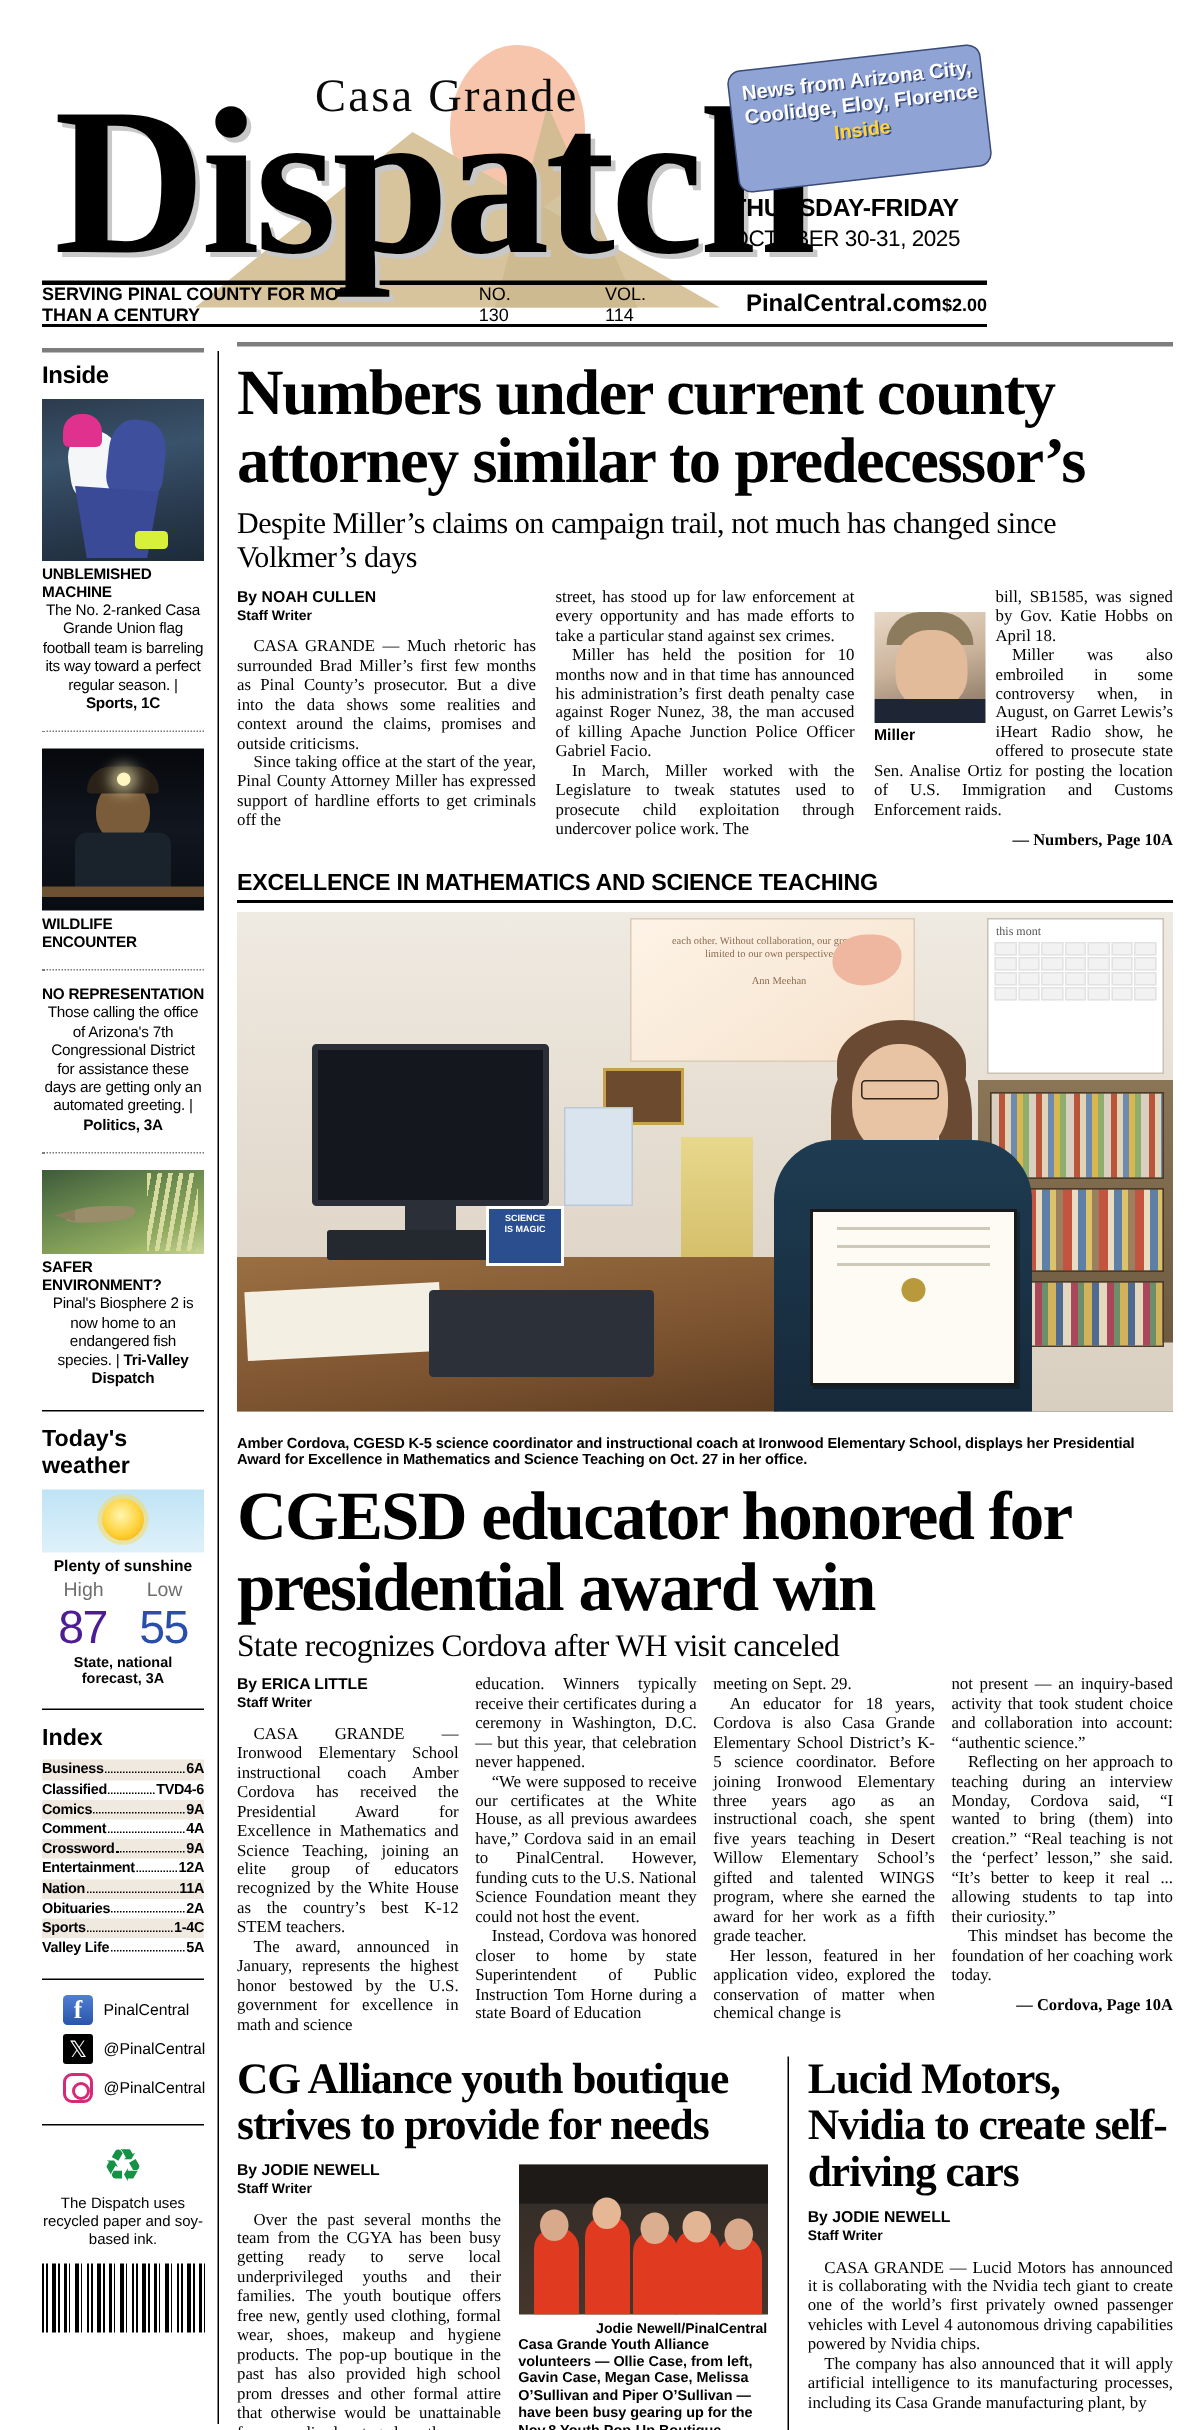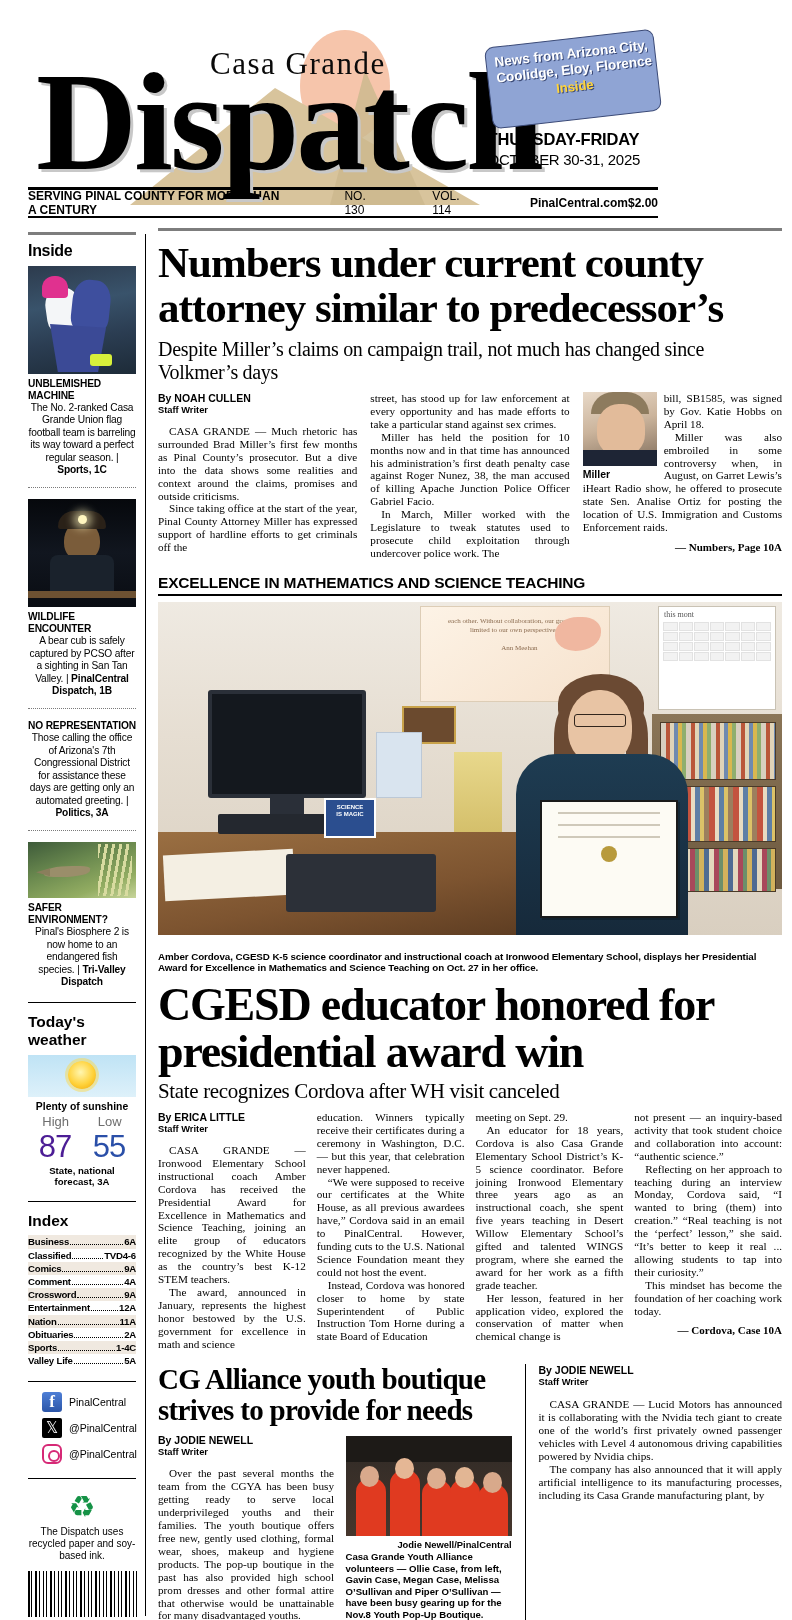--- a/index.html
+++ b/index.html
@@ -127,21 +127,21 @@
     height: 22px;
     display: flex;
     align-items: center;
     font-family: "Liberation Sans", sans-serif;
     font-size: 11.5px;
     font-weight: 700;
   }
   .mh-bar .serv { font-size: 12px; }
   .mh-bar .no { margin-left: 58px; font-weight: 400; font-size: 12px;}
   .mh-bar .vol { margin-left: 52px; font-weight: 400; font-size: 12px;}
-  .mh-bar .url { margin-left: 58px; font-weight: 700; font-size: 12px;}
+  .mh-bar .url { margin-left: 58px; font-weight: 700; font-size: 16px;}
   .mh-bar .pr { margin-left: auto; font-weight: 700; font-size: 12px;}
 
   
   .page {
     position: absolute;
     top: 220px; left: 0;
     width: 792px;
     height: 1400px;
     display: flex;
   }
@@ -373,21 +373,21 @@
     line-height: 12.9px;
     text-align: justify;
     hyphens: auto;
   }
   .bodytxt p { text-indent: 11px; margin: 0; }
   .bodytxt p.noind { text-indent: 0; }
   .jumpline {
     font-family: "Liberation Serif", serif;
     font-weight: 700; font-size: 11px; text-align: right; margin-top: 7px;
   }
-  .mugwrap { width: 74px; float: left; margin: 0 7px 2px 0; }
+  .mugwrap { width: 74px; float: left; margin: 16px 7px 2px 0; }
   .mug {
     width: 74px; height: 74px;
     background: linear-gradient(165deg,#e8d9c8 0%,#cbb49c 45%,#7d6a58 100%);
     position: relative; overflow: hidden;
   }
   .mug-hair { position: absolute; left: 8px; top: 0; width: 58px; height: 22px; background: #8d7b5e; border-radius: 28px 28px 0 0; }
   .mug-face { position: absolute; left: 14px; top: 12px; width: 48px; height: 52px; background: #e2bb9a; border-radius: 45% 45% 42% 42%; }
   .mug-suit { position: absolute; left: 0; bottom: 0; width: 74px; height: 16px; background: #1e2535; }
   .mug-cap {
     font-family: "Liberation Sans", sans-serif;
@@ -600,21 +600,20 @@
     <div class="dotrule"></div>
 
     <div class="rail-item">
       <div class="rail-photo rp-fire">
         <div class="rp-fire-body"></div>
           <div class="rp-fire-helm"></div>
           <div class="rp-fire-light"></div>
           <div class="rp-fire-rail"></div>
       </div>
       <div class="rail-kicker">WILDLIFE ENCOUNTER</div>
-      <div class="rail-txt"><span>A bear cub is safely captured by PCSO after a sighting in San Tan Valley. | </span><b>PinalCentral Dispatch, 1B</b></div>
     </div>
     <div class="dotrule"></div>
 
     <div class="rail-item">
       <div class="rail-kicker">NO REPRESENTATION</div>
       <div class="rail-txt"><span>Those calling the office of Arizona's 7th Congressional District for assistance these days are getting only an automated greeting. | </span><b>Politics, 3A</b></div>
     </div>
     <div class="dotrule"></div>
 
     <div class="rail-item">
@@ -875,21 +874,21 @@
             <p>An educator for 18 years, Cordova is also Casa Grande Elementary School District’s K-5 science coordinator. Before joining Ironwood Elementary three years ago as an instructional coach, she spent five years teaching in Desert Willow Elementary School’s gifted and talented WINGS program, where she earned the award for her work as a fifth grade teacher.</p>
             <p>Her lesson, featured in her application video, explored the conservation of matter when chemical change is</p>
           </div>
         </div>
         <div class="col">
           <div class="bodytxt">
             <p class="noind">not present — an inquiry-based activity that took student choice and collaboration into account: “authentic science.”</p>
             <p>Reflecting on her approach to teaching during an interview Monday, Cordova said, “I wanted to bring (them) into creation.” “Real teaching is not the ‘perfect’ lesson,” she said. “It’s better to keep it real ... allowing students to tap into their curiosity.”</p>
             <p>This mindset has become the foundation of her coaching work today.</p>
           </div>
-          <div class="jumpline">— Cordova, Case 10A</div>
+          <div class="jumpline">— Cordova, Page 10A</div>
         </div>
       </div>
     </div>
 
     <div class="bottomwrap">
 
       <div class="bl">
         <h3 class="hed3">CG Alliance youth boutique strives to provide for needs</h3>
         <div class="floatphoto">
           <div class="grpphoto">
@@ -915,20 +914,21 @@
         <div class="bodytxt" style="margin-top:9px;width:176px;">
           <p>Over the past several months the team from the CGYA has been busy getting ready to serve local underprivileged youths and their families. The youth boutique offers free new, gently used clothing, formal wear, shoes, makeup and hygiene products. The pop-up boutique in the past has also provided high school prom dresses and other formal attire that otherwise would be unattainable for many disadvantaged youths.</p>
 
         </div>
 
       </div>
 
       <div class="brdiv"></div>
 
       <div class="br">
+        <h3 class="hed3">Lucid Motors, Nvidia to create self-driving cars</h3>
         <div class="byline">
           <div>By JODIE NEWELL</div>
           <div class="sw">Staff Writer</div>
         </div>
         <div class="bodytxt" style="margin-top:10px;">
           <p>CASA GRANDE — Lucid Motors has announced it is collaborating with the Nvidia tech giant to create one of the world’s first privately owned passenger vehicles with Level 4 autonomous driving capabilities powered by Nvidia chips.</p>
           <p>The company has also announced that it will apply artificial intelligence to its manufacturing processes, including its Casa Grande manufacturing plant, by</p>
         </div>
 
       </div>

